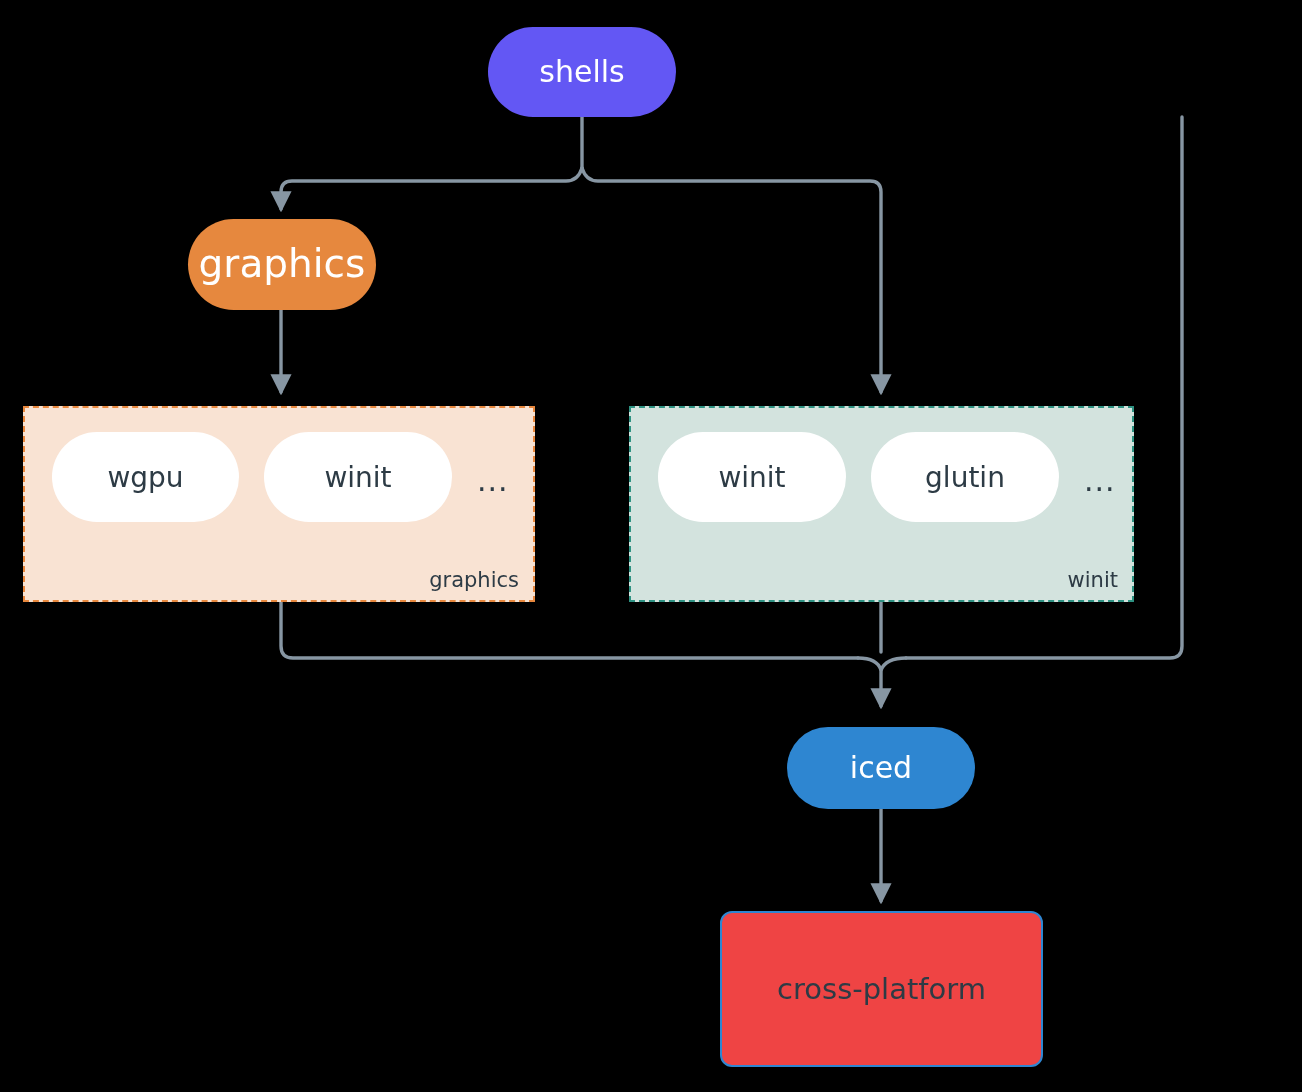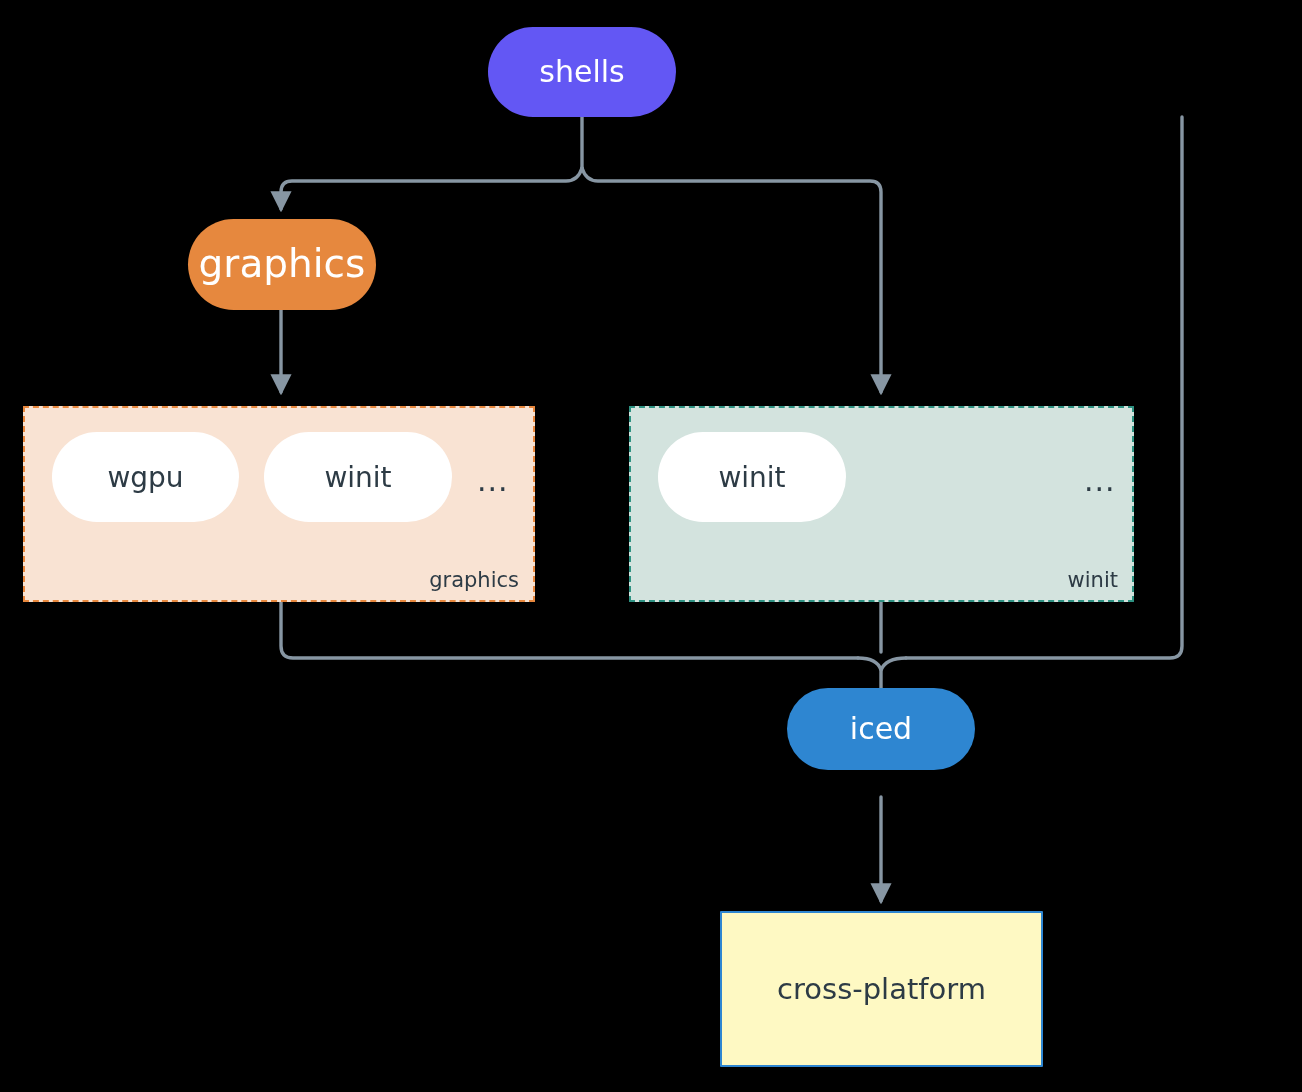--- a/index.html
+++ b/index.html
@@ -88,25 +88,25 @@
   }
   .ellipsis {
     position: absolute;
     color: #2D3B45;
     font-size: 30px;
     letter-spacing: 1px;
     line-height: 1;
   }
   
   .rect-blue {
-    background: #fef9c3;
+    background: #ef4444;
     border: 2px solid #2E86D1;
     color: #2D3B45;
     font-size: 29px;
-    border-radius: 1px;
+    border-radius: 12px;
     flex-direction: column;
   }
   .rect-blue span { display: block; }
 </style>
 </head>
 <body>
 
 <div id="canvas">
 
   <svg id="wires" viewBox="0 0 1302 1092" width="1302" height="1092" xmlns="http://www.w3.org/2000/svg">
@@ -154,25 +154,28 @@
       <span>winit</span>
     </div>
     <div class="ellipsis" style="left:452px; top:58px;">...</div>
     <div class="cluster-label">graphics</div>
   </div>
 
   <div class="cluster cluster-shells" style="left:629px; top:406px; width:505px; height:196px;">
     <div class="pill-white" style="left:27px; top:24px; width:188px; height:90px;">
       <span>winit</span>
     </div>
+    <div class="pill-white" style="left:240px; top:24px; width:188px; height:90px;">
+      <span>glutin</span>
+    </div>
     <div class="ellipsis" style="left:453px; top:58px;">...</div>
     <div class="cluster-label">winit</div>
   </div>
 
-  <div class="node pill-blue" style="left:787px; top:688px; width:188px; height:82px;">
+  <div class="node pill-blue" style="left:787px; top:727px; width:188px; height:82px;">
     <span>iced</span>
   </div>
 
   <div class="node rect-blue" style="left:720px; top:911px; width:323px; height:156px;">
     <span>cross-platform</span>
   </div>
 
 </div>
 
 </body></html>

